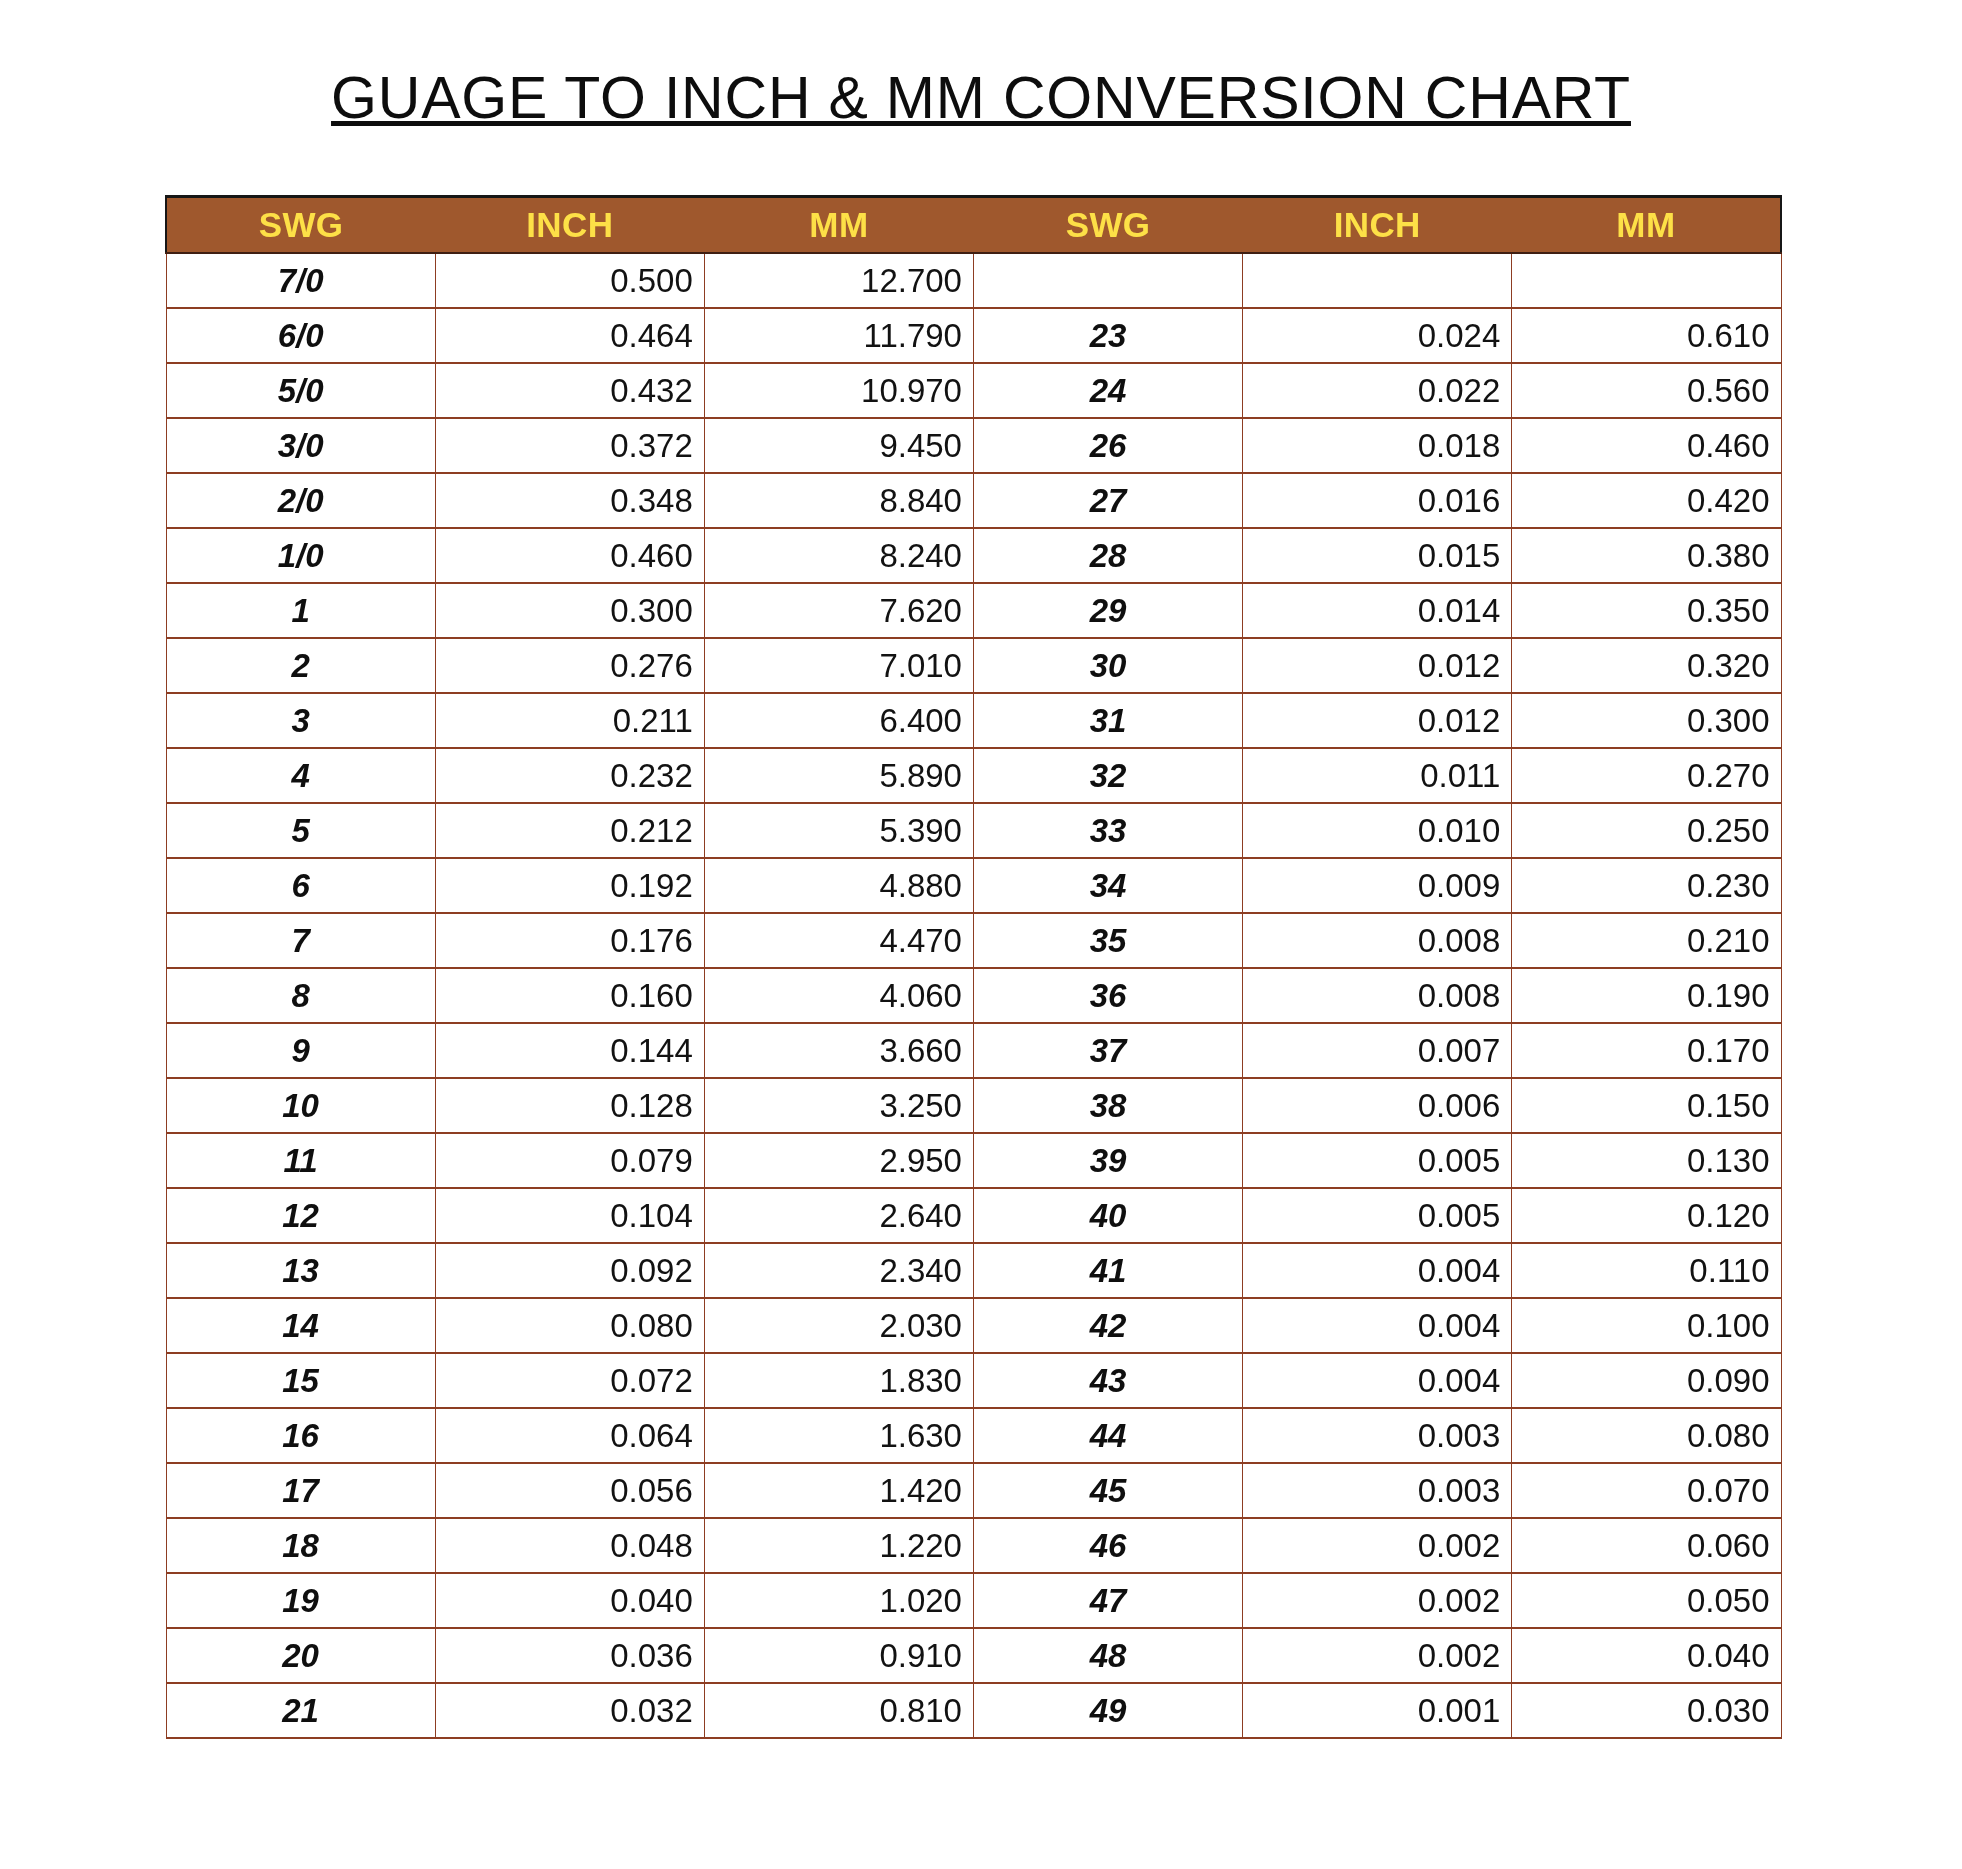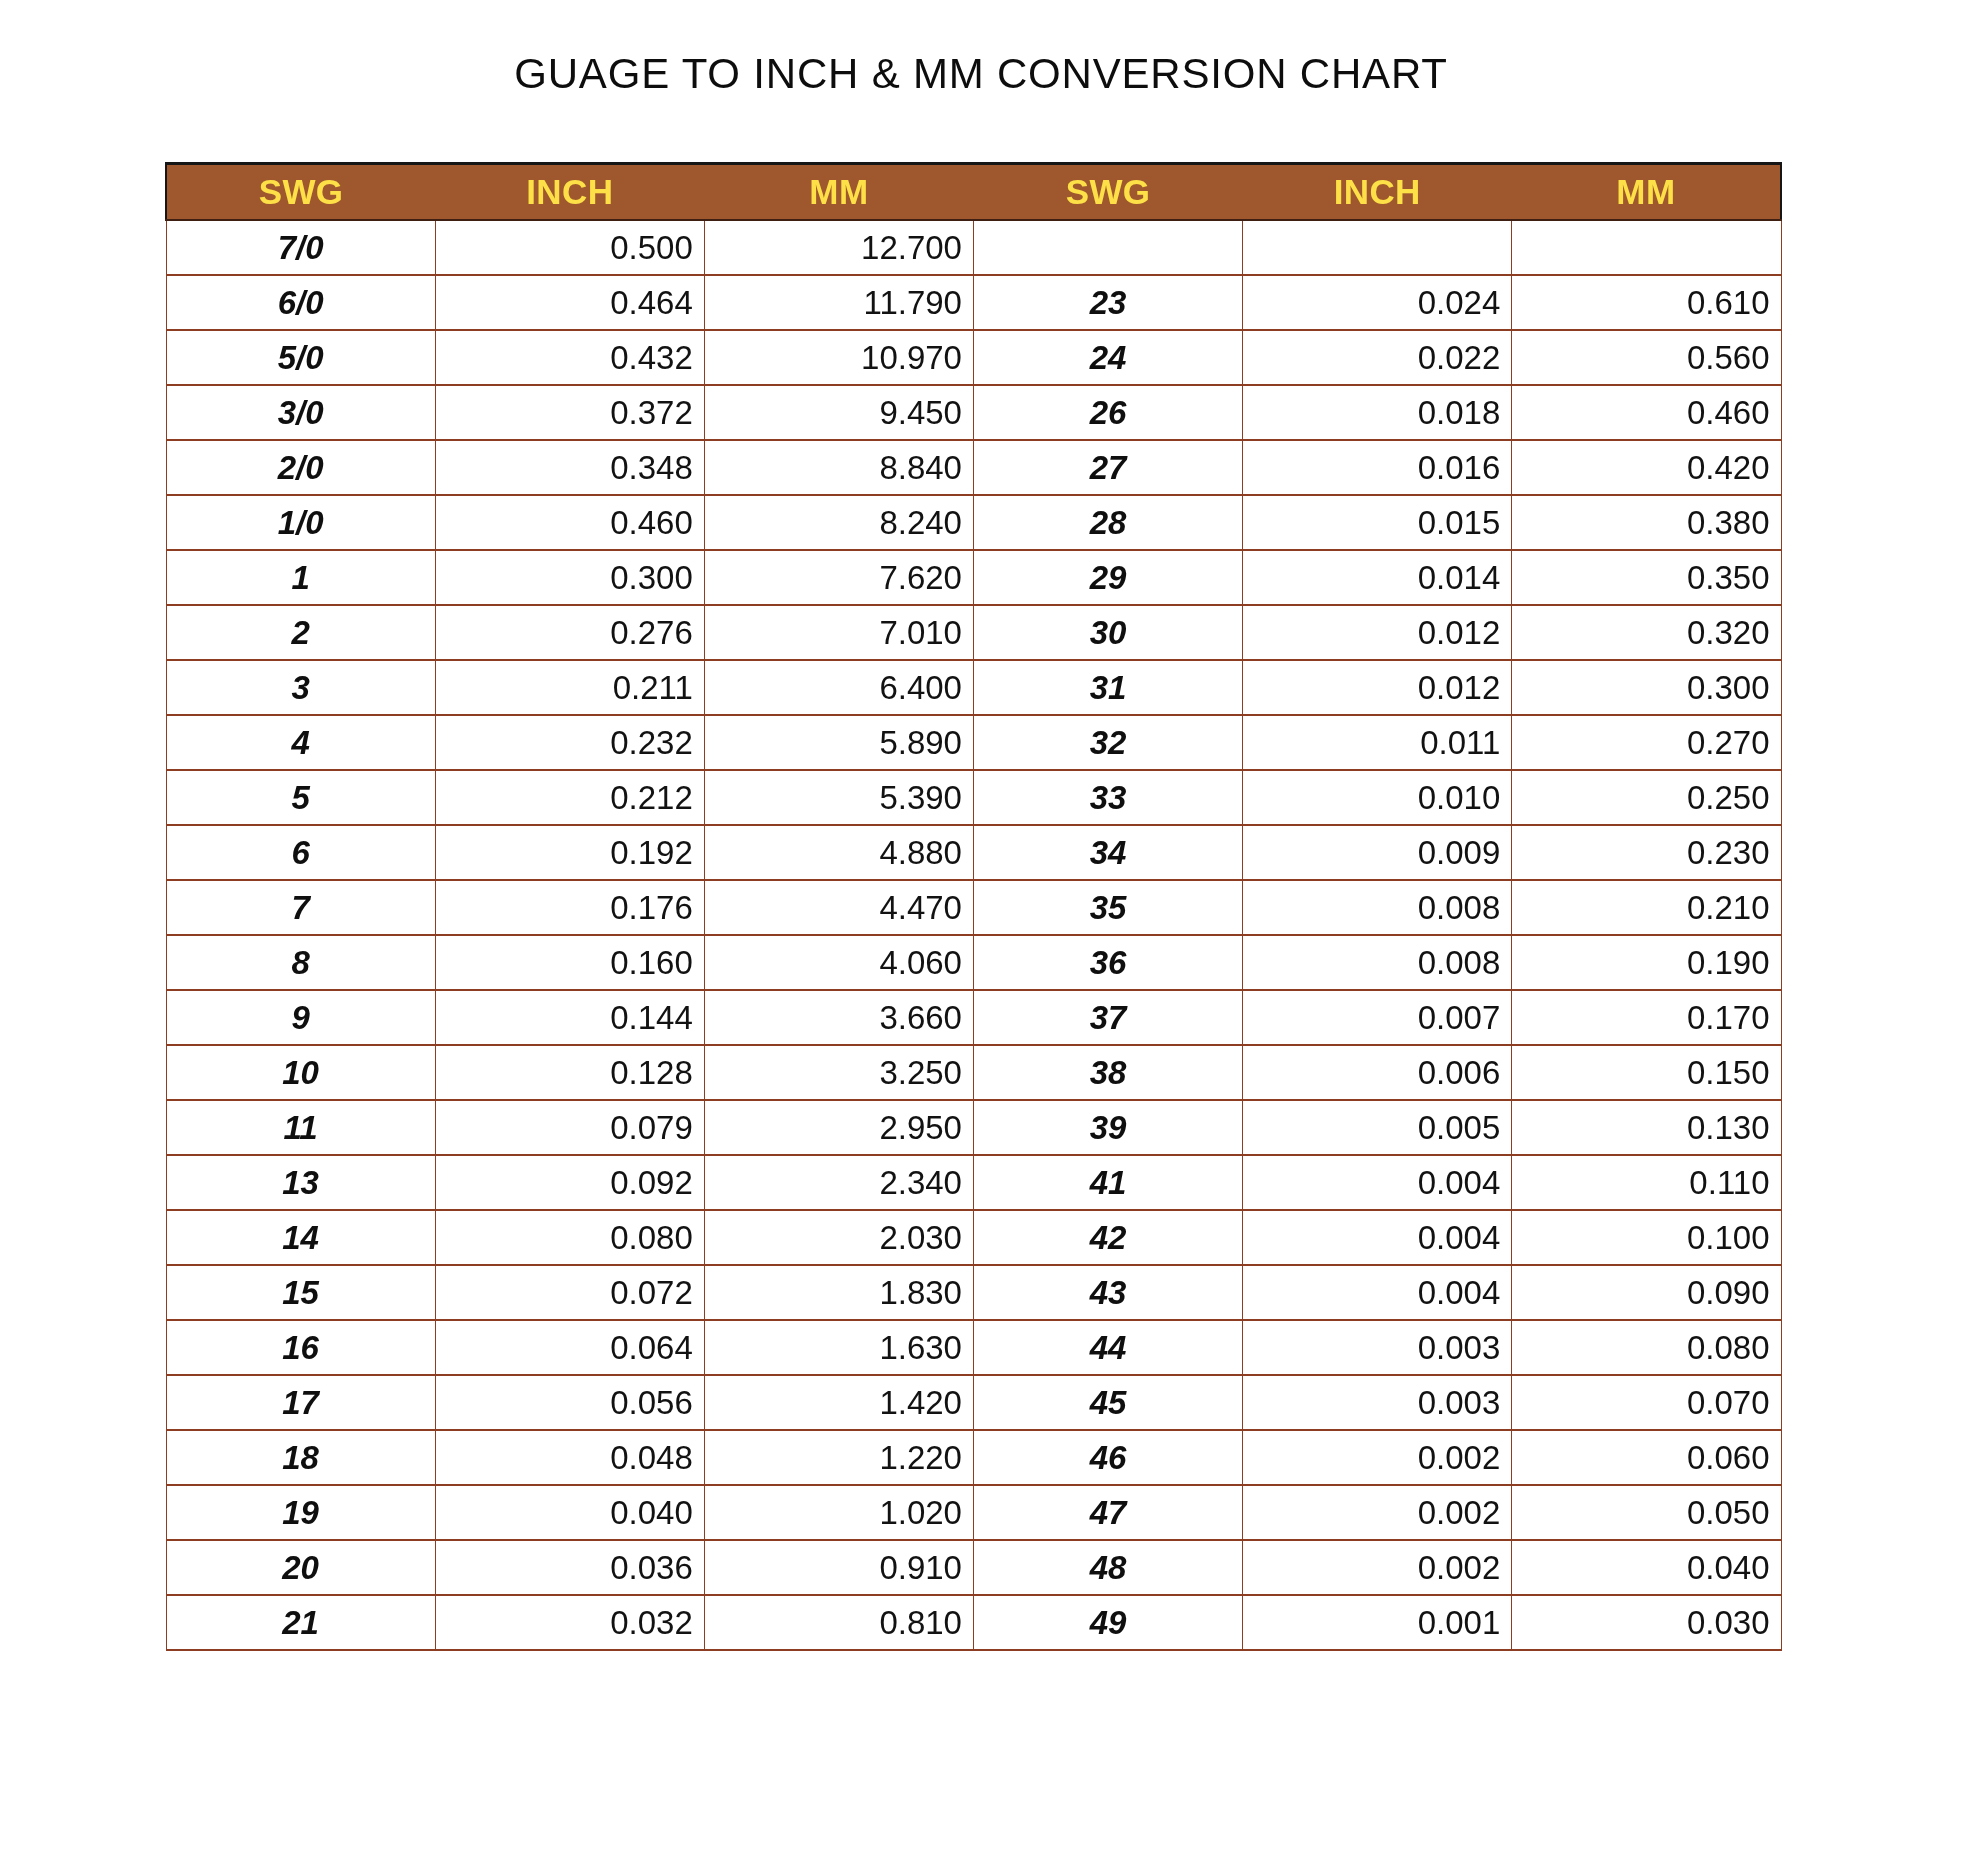--- a/index.html
+++ b/index.html
@@ -13,27 +13,28 @@
   body{
     width:1962px;
     height:1869px;
     background:#ffffff;
     font-family:"Liberation Sans", sans-serif;
     color:var(--text);
     position:relative;
     overflow:hidden;
   }
   .title{
-    margin-top:53px;
-    font-size:42px;
+    margin-top:69px;
+    font-size:59px;
     line-height:1;
     text-align:center;
     color:#0d0d0d;
     letter-spacing:0.8px;
     white-space:nowrap;
+    text-decoration:underline;
   }
   table.conv{
     border-collapse:collapse;
     table-layout:fixed;
     margin-left:165px;
     margin-top:67px;
     width:1617px;
   }
   table.conv col{width:269px;}
   th{
@@ -229,20 +230,28 @@
       </tr>
       <tr>
         <td class="swg">11</td>
         <td class="num">0.079</td>
         <td class="num">2.950</td>
         <td class="swg">39</td>
         <td class="num">0.005</td>
         <td class="num">0.130</td>
       </tr>
       <tr>
+        <td class="swg">12</td>
+        <td class="num">0.104</td>
+        <td class="num">2.640</td>
+        <td class="swg">40</td>
+        <td class="num">0.005</td>
+        <td class="num">0.120</td>
+      </tr>
+      <tr>
         <td class="swg">13</td>
         <td class="num">0.092</td>
         <td class="num">2.340</td>
         <td class="swg">41</td>
         <td class="num">0.004</td>
         <td class="num">0.110</td>
       </tr>
       <tr>
         <td class="swg">14</td>
         <td class="num">0.080</td>

